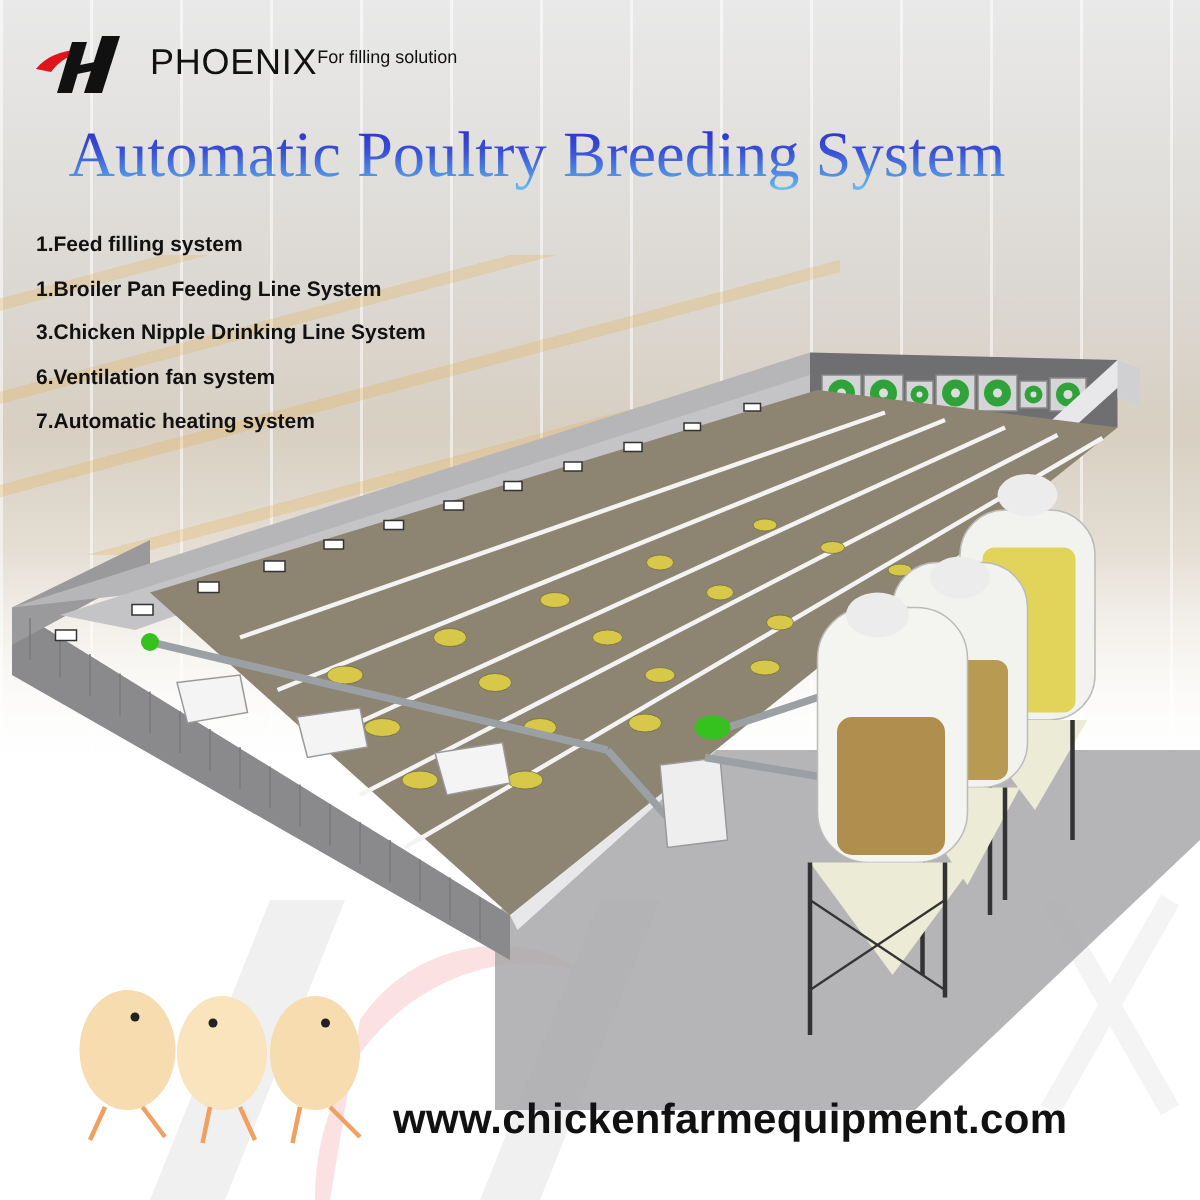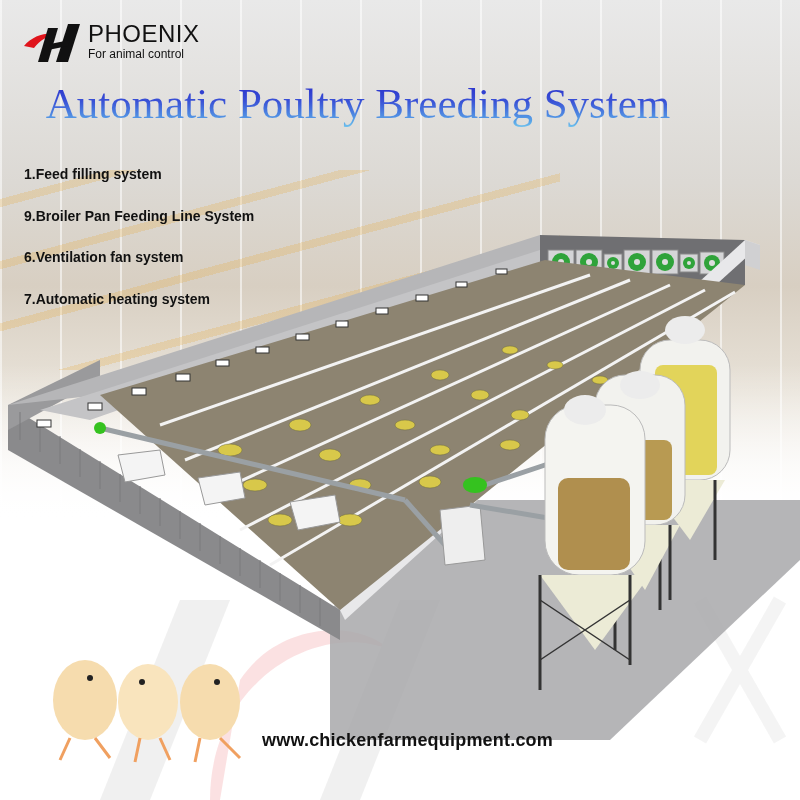--- a/index.html
+++ b/index.html
@@ -11,34 +11,34 @@
       linear-gradient(180deg, #e9e9e9 0%, #dcd9d4 35%, #d8cfc2 55%, #e8e2d8 75%, #ffffff 100%);
   }
   .bg-feeders { position:absolute; left:0; top:170px; width:560px; height:200px; opacity:.35;
     background: repeating-linear-gradient(165deg, rgba(230,170,60,0.0) 0 28px, rgba(230,170,60,0.7) 28px 36px, rgba(0,0,0,0) 36px 60px);
   }
   .watermark-p { position:absolute; left:60px; top:560px; width:380px; height:260px; opacity:.12; }
   .watermark-x { position:absolute; left:690px; top:590px; width:100px; height:160px; opacity:.10; }
 
   .logo { position:absolute; left:22px; top:18px; height:48px; display:flex; align-items:center; }
   .logo-mark { width:62px; height:44px; position:relative; }
-  .logo-text { margin-left:4px; display:flex; flex-direction:column; }
+  .logo-text { margin-left:16px; display:flex; flex-direction:row; }
   .logo-name { font-size:24px; color:#111; letter-spacing:0.5px; line-height:24px; }
   .logo-tag { font-size:12px; color:#111; line-height:16px; }
 
   .title { position:absolute; left:0; top:78px; width:716px; text-align:center;
     font-family:"Liberation Serif", serif; font-size:43px; line-height:52px;
     background: linear-gradient(180deg, #2424c8 0%, #3a52d6 45%, #5aa8e8 85%, #7fd0f0 100%);
     -webkit-background-clip:text; background-clip:text; color:transparent; }
 
   .features { position:absolute; left:24px; top:148px; margin:0; padding:0; list-style:none; }
-  .features li { font-size:14px; line-height:29.5px; color:#111; font-weight:bold;margin-top:12px; }
+  .features li { font-size:14px; line-height:29.5px; color:#111; font-weight:bold; }
 
   .scene { position:absolute; left:0; top:0; width:800px; height:800px; }
-  .url { position:absolute; left:262px; top:730px; font-size:18px; color:#111; font-weight:bold; letter-spacing:0.2px; }
+  .url { position:absolute; left:262px; top:730px; font-size:28px; color:#111; font-weight:bold; letter-spacing:0.2px; }
   .chicks { position:absolute; left:30px; top:640px; width:230px; height:130px; }
 </style>
 </head>
 <body>
 
 <div class="bg-photo"></div>
 <div class="bg-feeders"></div>
 
 <svg class="watermark-p" viewBox="0 0 380 260">
   <path d="M40 240 L120 40 L170 40 L90 240 Z" fill="#888"></path>
@@ -51,21 +51,21 @@
 
 <div class="logo">
   <svg class="logo-mark" viewBox="0 0 62 44">
     <path d="M2 26 C10 16 24 12 34 14 C26 16 18 20 12 28 Z" fill="#e0141b"></path>
     <path d="M16 42 L26 8 L36 8 L26 42 Z" fill="#111"></path>
     <path d="M34 42 L46 4 L58 4 L46 42 Z" fill="#111"></path>
     <path d="M28 24 L48 20 L46 26 L26 30 Z" fill="#111"></path>
   </svg>
   <div class="logo-text">
     <span class="logo-name">PHOENIX</span>
-    <span class="logo-tag">For animal control</span>
+    <span class="logo-tag">For filling solution</span>
   </div>
 </div>
 
 <div class="title">Automatic Poultry Breeding System</div>
 
 <svg class="scene" viewBox="0 0 800 800">
 
   <polygon points="330,610 440,500 800,500 800,560 610,740 330,740" fill="#a8a8aa" opacity="0.85"></polygon>
 
   <polygon points="8,405 340,610 340,640 8,450" fill="#8a8a8c"></polygon>
@@ -220,21 +220,22 @@
       <line x1="540" y1="575" x2="540" y2="690" stroke="#333" stroke-width="3"></line>
         <line x1="630" y1="575" x2="630" y2="665" stroke="#333" stroke-width="3"></line>
       <line x1="540" y1="600" x2="630" y2="660" stroke="#333" stroke-width="1.5"></line>
         <line x1="630" y1="600" x2="540" y2="660" stroke="#333" stroke-width="1.5"></line>
     </g>
   </g>
 </svg>
 
 <ul class="features">
   <li>1.Feed filling system</li>
-  <li>9.Broiler Pan Feeding Line System</li>
+  <li>1.Broiler Pan Feeding Line System</li>
+  <li>3.Chicken Nipple Drinking Line System</li>
   <li>6.Ventilation fan system</li>
   <li>7.Automatic heating system</li>
 </ul>
 
 <svg class="chicks" viewBox="0 0 230 130">
   <g>
     <ellipse cx="55" cy="60" rx="32" ry="40" fill="#f6dcae"></ellipse>
     <circle cx="60" cy="38" r="3" fill="#222"></circle>
     <path d="M40 98 L30 120 M65 98 L80 118" stroke="#f0a060" stroke-width="3"></path>
   </g>

